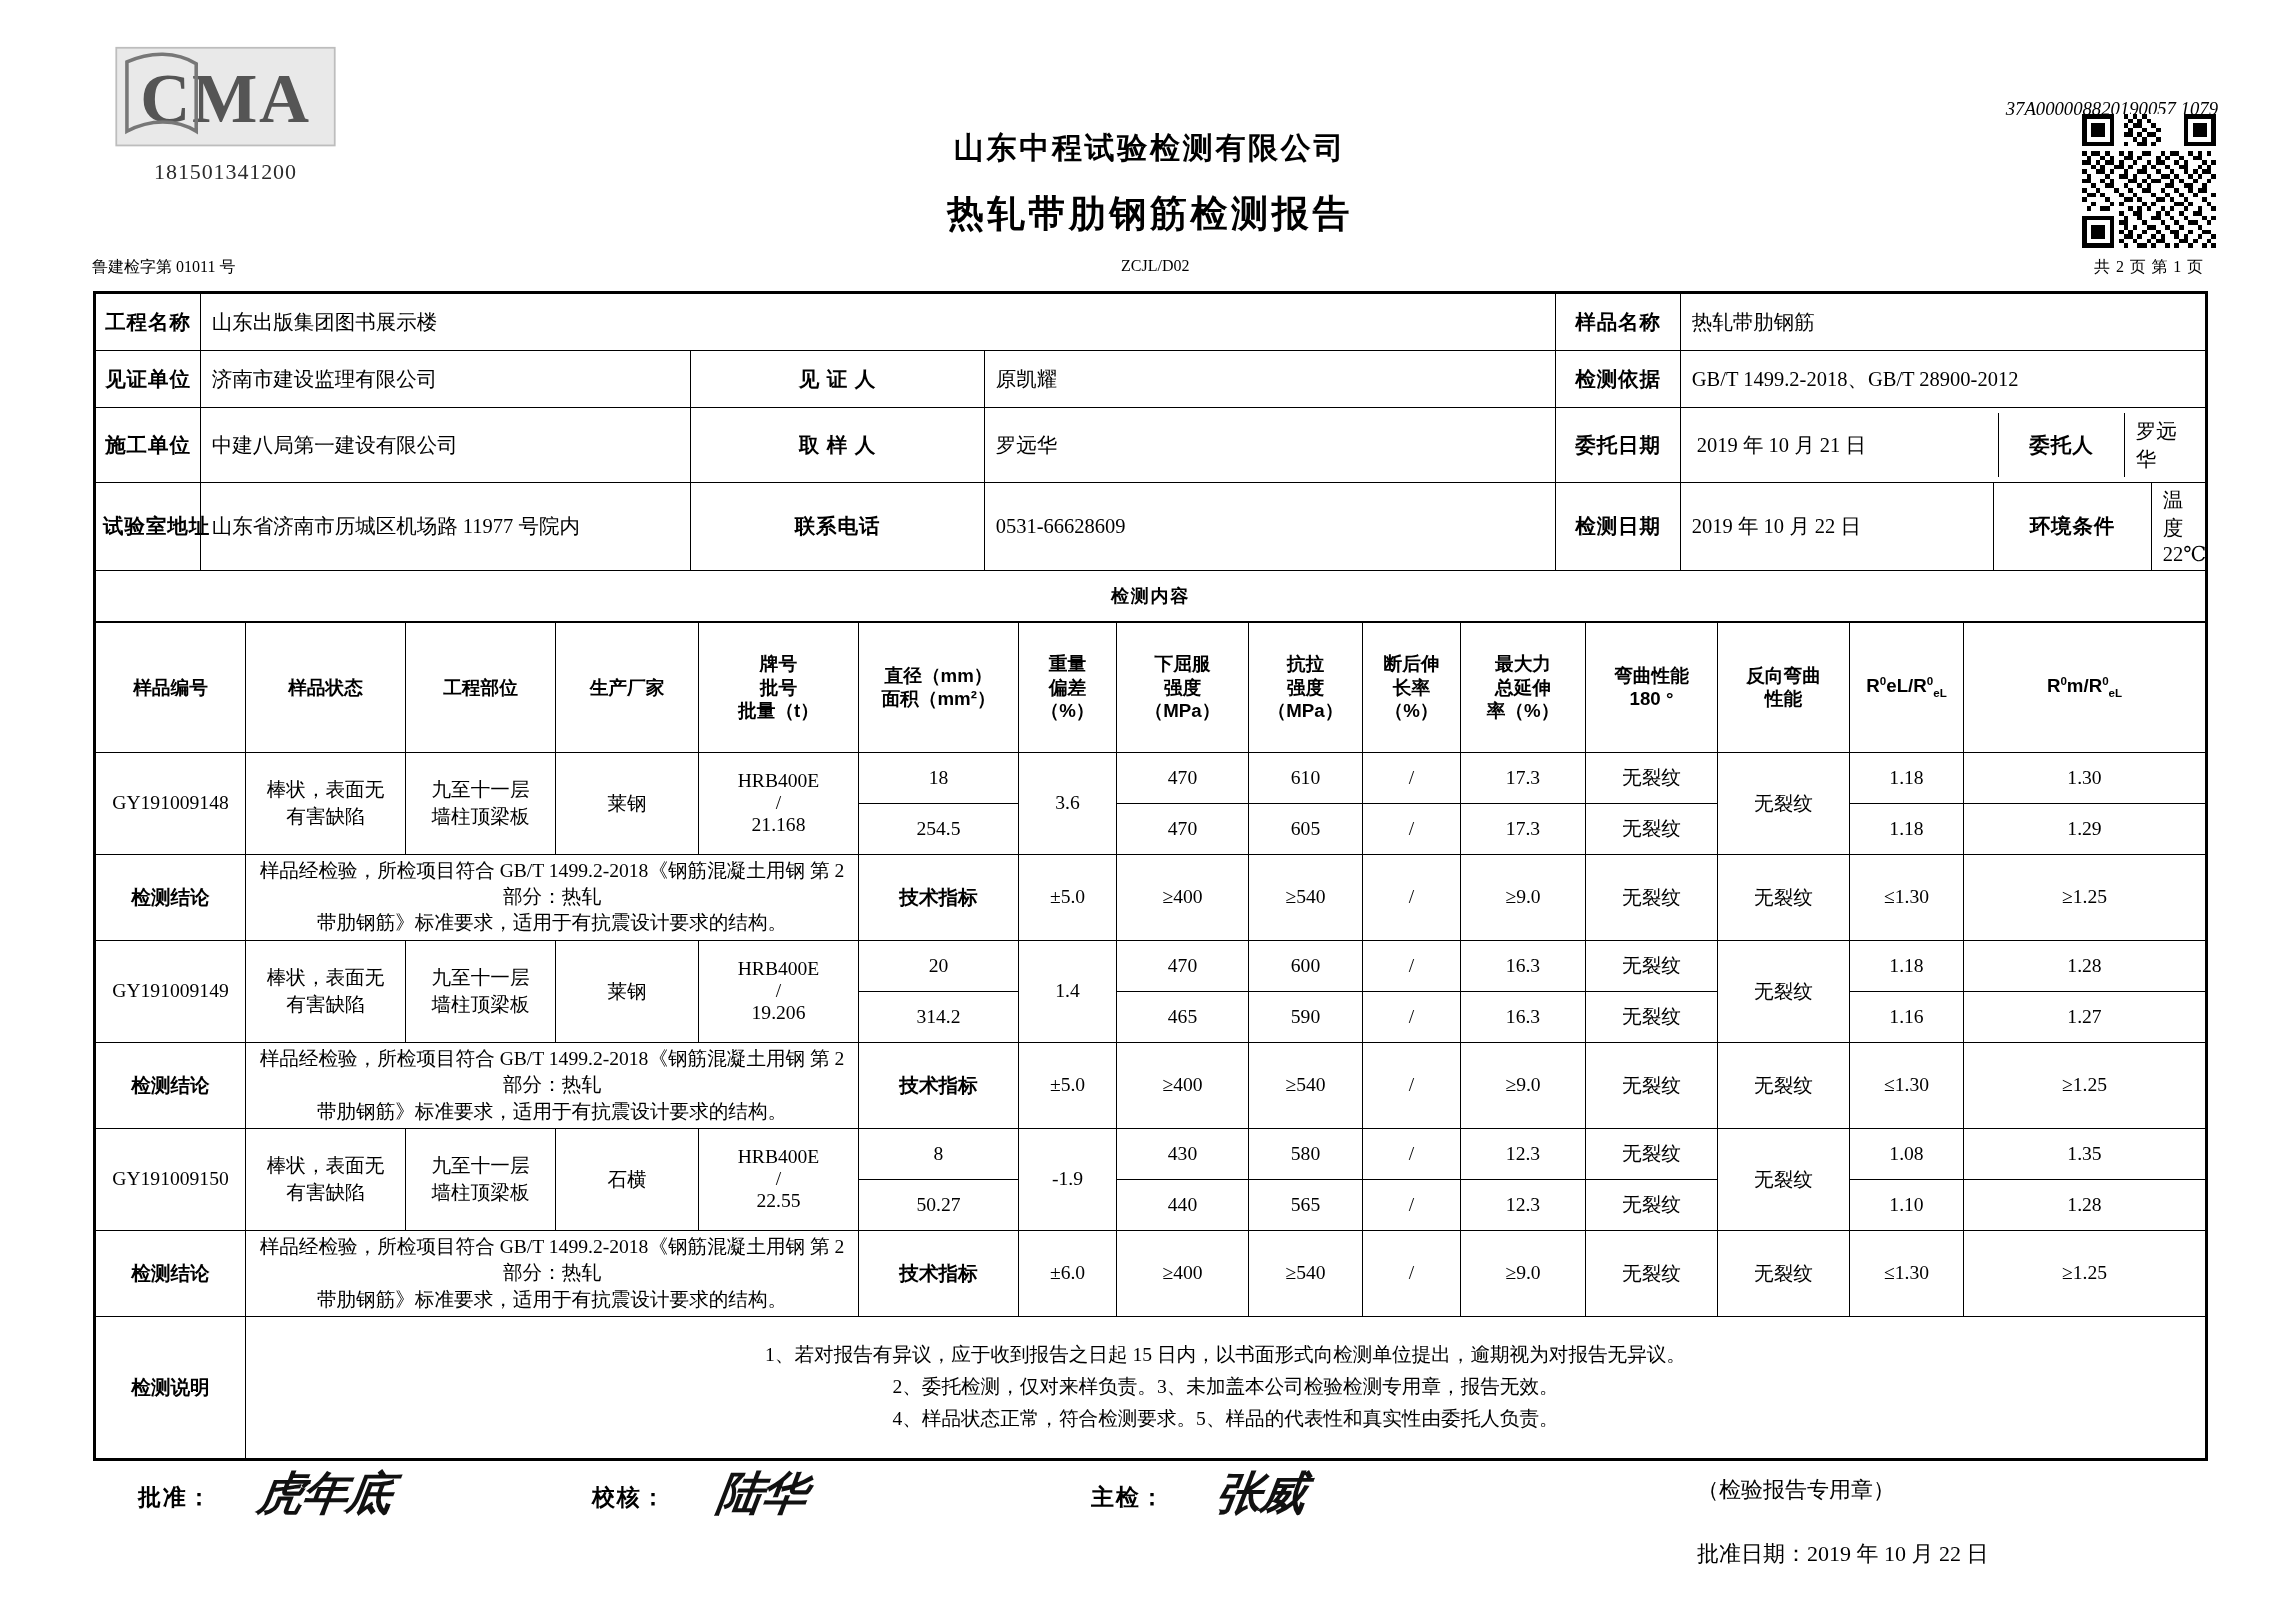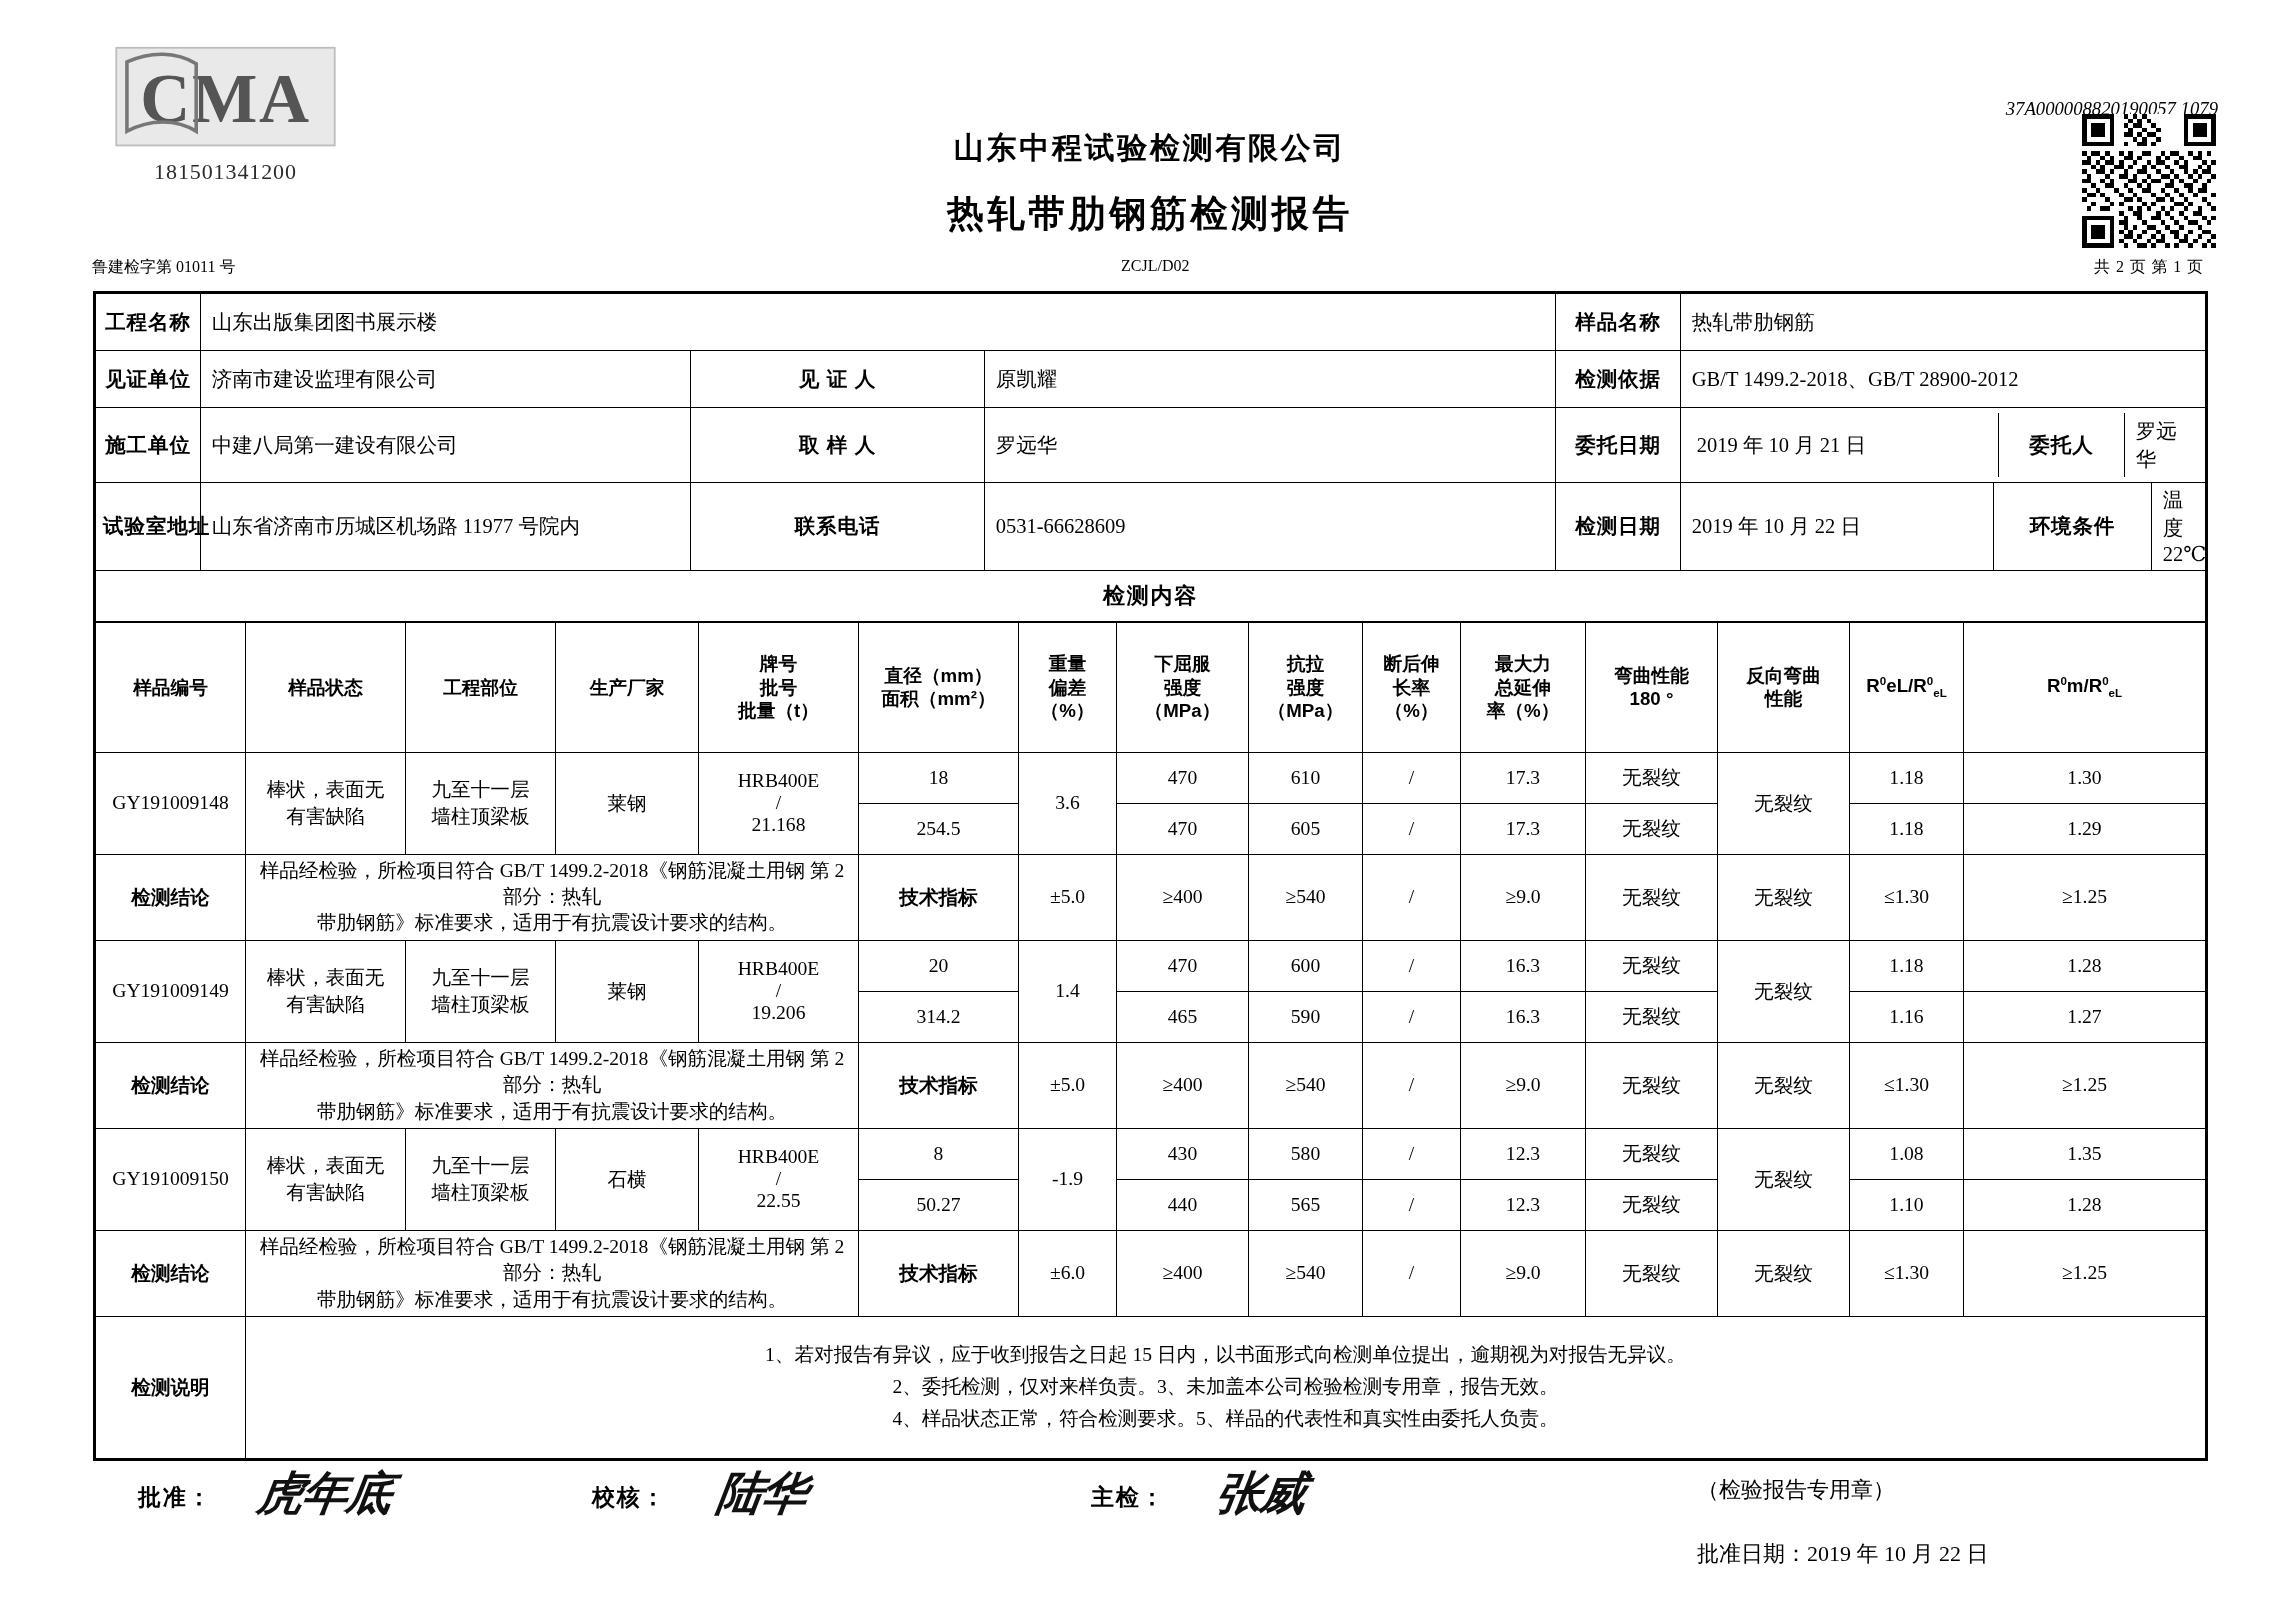--- a/index.html
+++ b/index.html
@@ -133,21 +133,21 @@
     font-size: 20.5px;
   }
 
   
   .info td { height: 49px; }
 
   .section-title td {
     text-align: center;
     font-weight: bold;
     font-family: Liberation Mono, monospace;
-    font-size: 22px;
+    font-size: 18px;
     letter-spacing: 1.8px;
     height: 43px;
   }
 
   
   .results td {
     font-size: 19.6px;
     text-align: center;
   }
   .results .hdr td {

